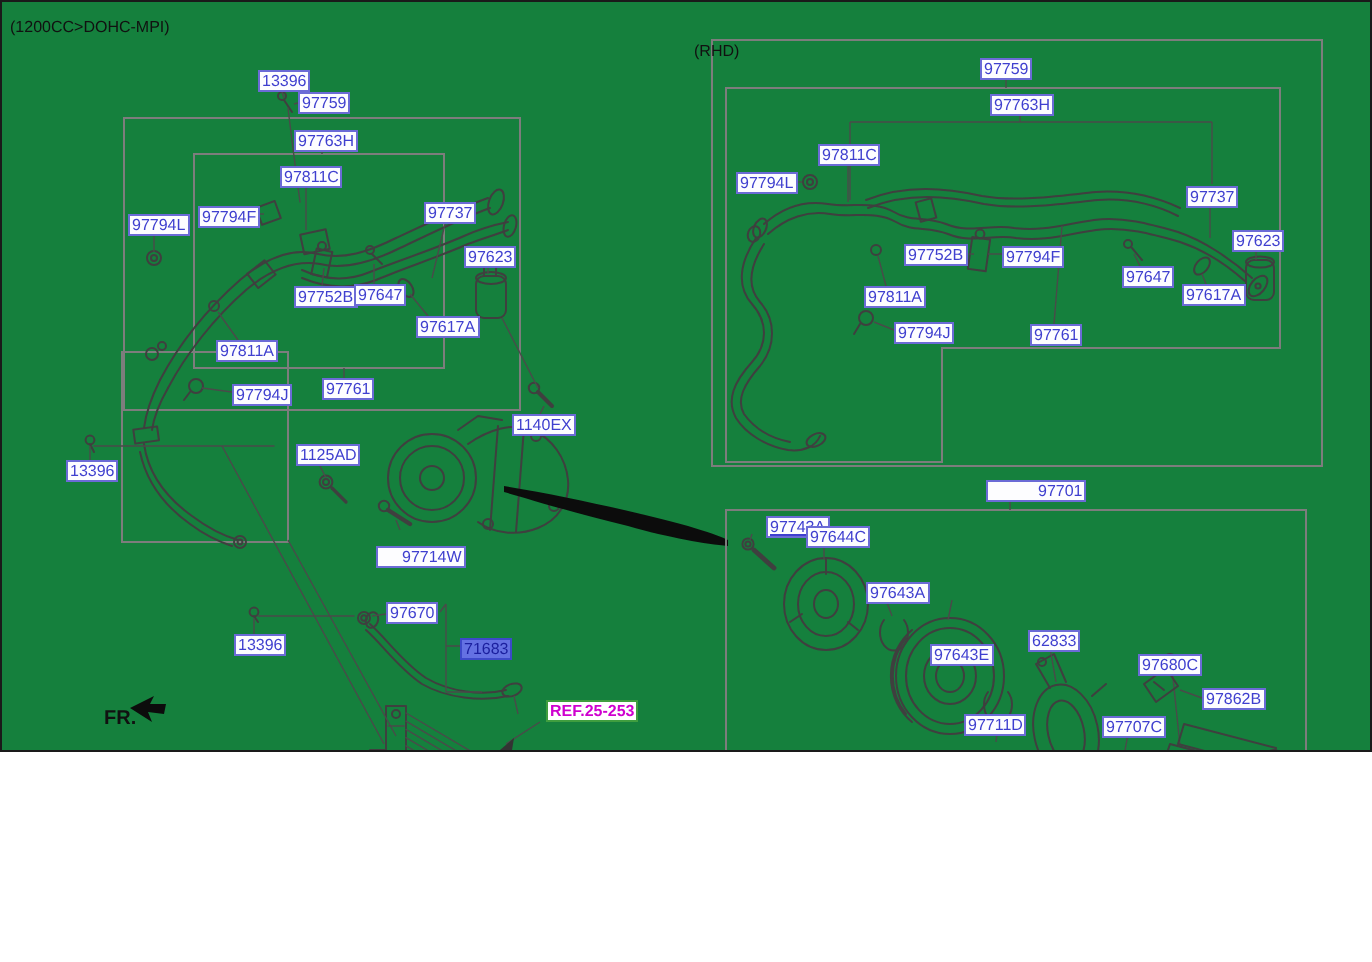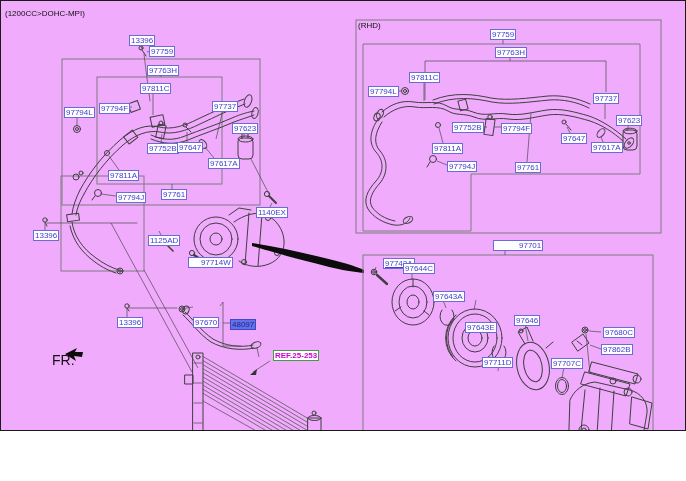--- a/index.html
+++ b/index.html
@@ -1,25 +1,25 @@
 <!DOCTYPE html>
 <html style="--label-text: #3f3fcf; --label-border: #6b6bd6; --label-bg: #fdfdff; --selected-bg: #6471e3; --selected-text: #1b1f9e; --selected-border: #3c49c9; --ref-text: #cf00cf; --ref-border: #3f9e3f; --line: #3f3f3f;"><head>
 <meta charset="utf-8">
 <style>
   html,body{margin:0;padding:0;background:#fff;}
   .stage{
-    position:relative;width:686px;height:431px;box-sizing:border-box;
-    border:1px solid #1a1a1a;background:#f0abfc;overflow:hidden;
+    position:relative;width:686px;height:376px;box-sizing:border-box;
+    border:1px solid #1a1a1a;background:#15803d;overflow:hidden;
     font-family:"Liberation Sans",sans-serif;
   }
   .stage svg{position:absolute;left:0;top:0;}
   .caption{
     position:absolute;font-size:8px;color:#111;line-height:10px;white-space:nowrap;
   }
-  .fr{font-weight:normal;font-size:14px;}
+  .fr{font-weight:bold;font-size:10px;}
   .plabel{
     position:absolute;font-size:8px;line-height:9px;padding:0 1px;white-space:nowrap;
     color:var(--label-text,#3f3fcf);background:var(--label-bg,#fdfdff);
     border:1px solid var(--label-border,#6b6bd6);cursor:pointer;z-index:3;
   }
   .plabel.selected{
     background:var(--selected-bg,#6471e3);color:var(--selected-text,#1b1f9e);
     border-color:var(--selected-border,#3c49c9);
   }
   .plabel.ref{
@@ -307,64 +307,64 @@
         <path d="M 524,323 L 527,340"></path>
         <path d="M 600,331 L 588,330"></path>
         <path d="M 600,348 L 589,344"></path>
         <path d="M 563,366 L 561,377"></path>
         <path d="M 497,370 L 498,361"></path>
       </g>
     </g>
   </svg>
 
   <div class="caption" style="left:4px;top:8px">(1200CC&gt;DOHC-MPI)</div>
-  <div class="caption" style="left:357px;top:20px">(RHD)</div>
+  <div class="caption" style="left:346px;top:20px">(RHD)</div>
   <div class="caption fr" style="left:51px;top:354px">FR.</div>
 
   <div id="labels">
       <div class="plabel" style="left: 128px; top: 34px;">13396</div>
       <div class="plabel" style="left: 148px; top: 45px;">97759</div>
       <div class="plabel" style="left: 146px; top: 64px;">97763H</div>
       <div class="plabel" style="left: 139px; top: 82px;">97811C</div>
       <div class="plabel" style="left: 98px; top: 102px;">97794F</div>
       <div class="plabel" style="left: 63px; top: 106px;">97794L</div>
       <div class="plabel" style="left: 211px; top: 100px;">97737</div>
       <div class="plabel" style="left: 231px; top: 122px;">97623</div>
       <div class="plabel" style="left: 146px; top: 142px;">97752B</div>
       <div class="plabel" style="left: 176px; top: 141px;">97647</div>
       <div class="plabel" style="left: 207px; top: 157px;">97617A</div>
       <div class="plabel" style="left: 107px; top: 169px;">97811A</div>
       <div class="plabel" style="left: 115px; top: 191px;">97794J</div>
       <div class="plabel" style="left: 160px; top: 188px;">97761</div>
       <div class="plabel" style="left: 255px; top: 206px;">1140EX</div>
       <div class="plabel" style="left: 32px; top: 229px;">13396</div>
-      <div class="plabel" style="left: 147px; top: 234px;">1125AD</div>
-      <div class="plabel" style="left: 187px; top: 256px; padding-left: 12px;">97714W</div>
-      <div class="plabel" style="left: 192px; top: 316px;">97670</div>
+      <div class="plabel" style="left: 147px; top: 221px;">1125AD</div>
+      <div class="plabel" style="left: 187px; top: 272px; padding-left: 12px;">97714W</div>
+      <div class="plabel" style="left: 192px; top: 300px;">97670</div>
       <div class="plabel" style="left: 116px; top: 316px;">13396</div>
-      <div class="plabel selected" style="left: 229px; top: 318px;">48097</div>
+      <div class="plabel selected" style="left: 229px; top: 318px;">71683</div>
       <div class="plabel ref" style="left: 272px; top: 349px;">REF.25-253</div>
       <div class="plabel" style="left: 489px; top: 28px;">97759</div>
       <div class="plabel" style="left: 494px; top: 46px;">97763H</div>
       <div class="plabel" style="left: 408px; top: 71px;">97811C</div>
       <div class="plabel" style="left: 367px; top: 85px;">97794L</div>
       <div class="plabel" style="left: 592px; top: 92px;">97737</div>
       <div class="plabel" style="left: 615px; top: 114px;">97623</div>
       <div class="plabel" style="left: 451px; top: 121px;">97752B</div>
       <div class="plabel" style="left: 500px; top: 122px;">97794F</div>
       <div class="plabel" style="left: 560px; top: 132px;">97647</div>
       <div class="plabel" style="left: 590px; top: 141px;">97617A</div>
       <div class="plabel" style="left: 431px; top: 142px;">97811A</div>
       <div class="plabel" style="left: 446px; top: 160px;">97794J</div>
       <div class="plabel" style="left: 514px; top: 161px;">97761</div>
       <div class="plabel" style="left: 492px; top: 239px; padding-left: 25px;">97701</div>
       <div class="plabel" style="left: 382px; top: 257px; text-decoration: underline;">97743A</div>
       <div class="plabel" style="left: 402px; top: 262px; text-align: center;">97644C</div>
       <div class="plabel" style="left: 432px; top: 290px;">97643A</div>
       <div class="plabel" style="left: 464px; top: 290px; margin-top: 31px;">97643E</div>
-      <div class="plabel" style="left: 513px; top: 314px;">97646</div>
-      <div class="plabel" style="left: 602px; top: 326px;">97680C</div>
+      <div class="plabel" style="left: 513px; top: 314px;">62833</div>
+      <div class="plabel" style="left: 568px; top: 326px;">97680C</div>
       <div class="plabel" style="left: 600px; top: 343px; text-align: right;">97862B</div>
       <div class="plabel" style="left: 550px; top: 357px;">97707C</div>
       <div class="plabel" style="left: 481px; top: 356px;">97711D</div>
     </div>
 
 </div>
 
 </body></html>

